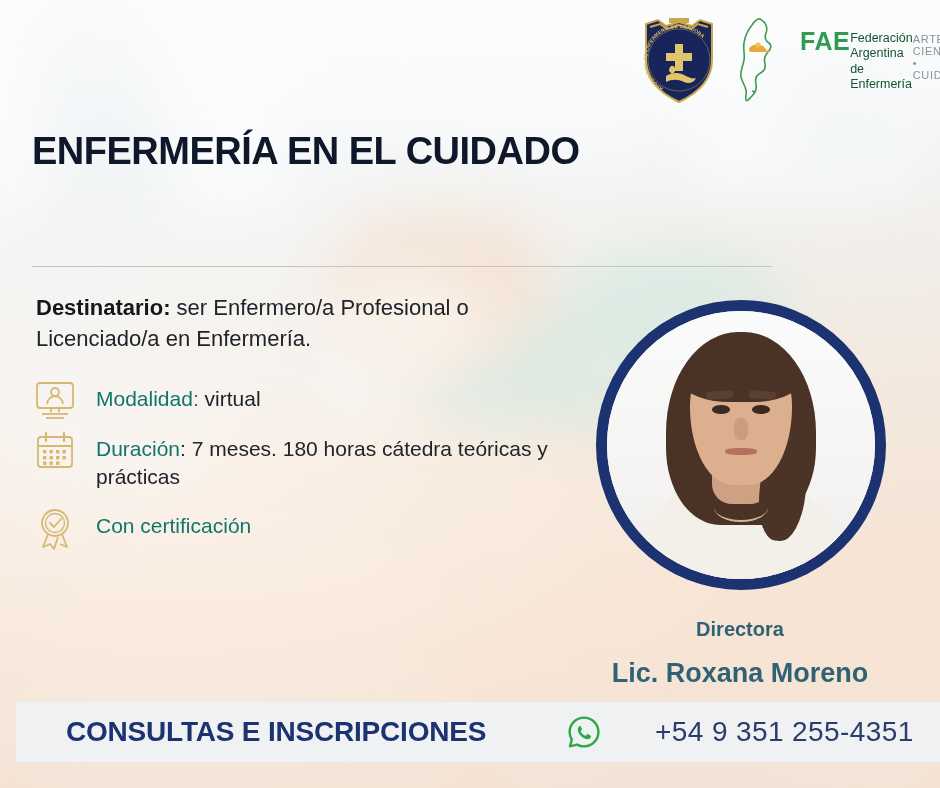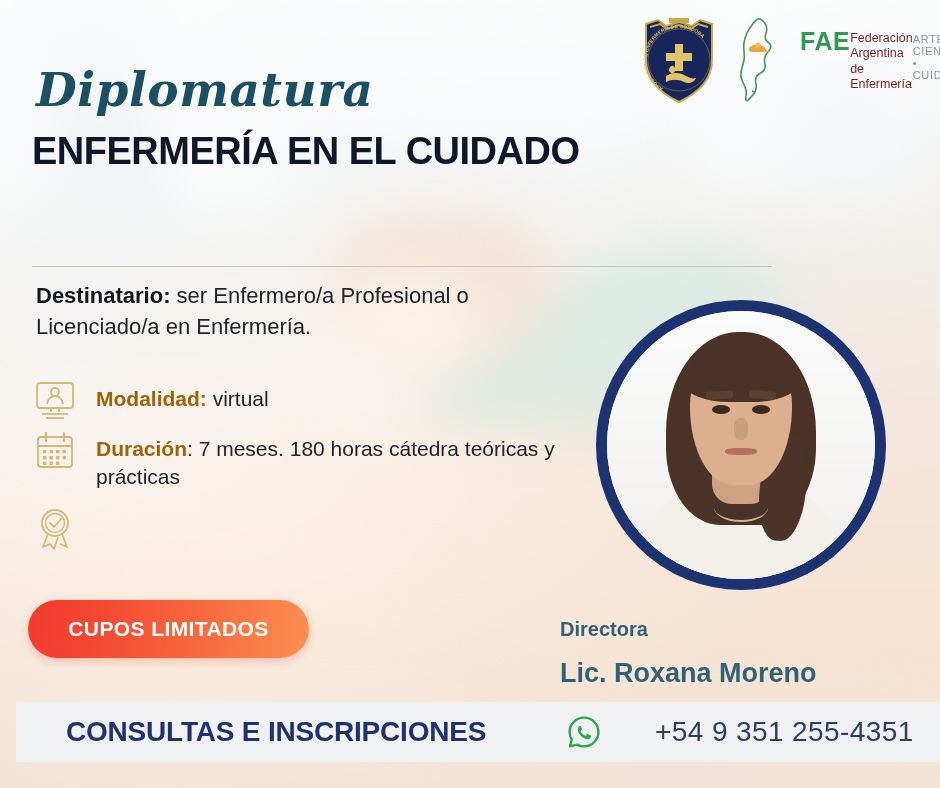--- a/index.html
+++ b/index.html
@@ -52,21 +52,21 @@
     position:absolute;inset:0;
     background:radial-gradient(120% 70% at 18% 58%, rgba(255,255,255,.50) 0%, rgba(255,255,255,0) 62%);
   }
 
   
   .logos{position:absolute;left:636px;top:14px;width:292px;height:92px;display:flex;align-items:center;gap:6px;}
   .shield-wrap{width:86px;height:92px;position:relative;flex:0 0 auto;}
   .map-wrap{width:60px;height:92px;position:relative;flex:0 0 auto;}
   .fae-text{display:flex;justify-content:flex-start;padding-left:6px;}
   .fae-main{font-size:25px;font-weight:bold;color:#2E9B4F;letter-spacing:.5px;line-height:1.05;}
-  .fae-sub{font-size:12.5px;color:#7f1d1d;line-height:1.24;margin-top:3px;}
+  .fae-sub{font-size:12.5px;color:#14532d;line-height:1.24;margin-top:3px;}
   .fae-tag{font-size:11px;color:#8c9299;letter-spacing:.7px;margin-top:5px;}
 
   
   .diplomatura{
     position:absolute;left:36px;top:62px;
     font-family:"DejaVu Serif", serif;
     font-style:italic;font-weight:bold;
     font-size:47px;color:#1B4F63;letter-spacing:.5px;
   }
   .headline{
@@ -78,32 +78,32 @@
   }
   .headline .l2{display:block;}
 
   .divider{
     position:absolute;left:32px;top:266px;width:740px;height:1px;
     background:#c9c4c0;
   }
 
   
   .destinatario{
-    position:absolute;left:36px;top:280px;width:540px;
+    position:absolute;left:36px;top:292px;width:540px;
     font-size:22px;line-height:1.42;color:#20242a;
   }
   .destinatario b{font-weight:bold;color:#14181d;}
 
   .feature{position:absolute;display:flex;align-items:flex-start;gap:18px;}
   .f-mod{left:32px;top:378px;}
   .f-dur{left:32px;top:428px;}
   .f-cert{left:32px;top:505px;}
   .f-ico{width:46px;height:46px;flex:0 0 auto;}
   .f-txt{font-size:21px;line-height:1.35;color:#20242a;padding-top:7px;max-width:470px;}
-  .f-txt b{font-weight:bold;color:#a16207;}
+  .f-txt b{font-weight:normal;color:#0f766e;}
 
   
   .cta{
     position:absolute;left:28px;top:600px;width:281px;height:58px;
     border-radius:30px;
     background:linear-gradient(95deg,#F23B2F 0%,#F4462F 22%,#F76A3E 62%,#FB8F51 100%);
     display:flex;align-items:center;justify-content:center;
     color:#ffffff;font-weight:bold;font-size:21px;letter-spacing:.4px;
     box-shadow:0 3px 9px rgba(224,80,50,.28);
   }
@@ -127,21 +127,21 @@
   .ph-fringe{left:29%;top:12%;width:42%;height:22%;background:#4a3226;border-radius:50% 50% 40% 40%/70% 70% 30% 30%;}
   .ph-brow-l{left:37%;top:30%;width:10%;height:3%;background:#5a4031;border-radius:3px;transform:rotate(-4deg);}
   .ph-brow-r{left:53%;top:30%;width:10%;height:3%;background:#5a4031;border-radius:3px;transform:rotate(4deg);}
   .ph-eye-l{left:39%;top:35%;width:7%;height:3.4%;background:#3b2a20;border-radius:50%;}
   .ph-eye-r{left:54%;top:35%;width:7%;height:3.4%;background:#3b2a20;border-radius:50%;}
   .ph-nose{left:47.5%;top:40%;width:5%;height:8%;background:#cb9d7e;border-radius:40%;}
   .ph-mouth{left:44%;top:51%;width:12%;height:2.6%;background:#b5705f;border-radius:40%;}
   .ph-neckl{left:40%;top:68%;width:20%;height:10%;border-bottom:2px solid #cbb79a;border-radius:0 0 50% 50%;}
 
   .dir-cap{
-    position:absolute;left:560px;top:616px;width:360px;
+    position:absolute;left:560px;top:616px;width:360px;text-align:center;
     color:#2F6275;
   }
   .dir-role{font-size:20px;font-weight:bold;line-height:1.3;}
   .dir-name{font-size:27px;font-weight:bold;line-height:1.35;margin-top:13px;}
 
   
   .botbar{
     position:absolute;left:16px;top:702px;width:940px;height:60px;
     background:#F0F1F3;
     display:flex;align-items:center;
@@ -228,21 +228,20 @@
     <div class="fae-text">
       <div class="fae-main">FAE</div>
       <div class="fae-sub">
         <div>Federación Argentina</div>
         <div>de Enfermería</div>
       </div>
       <div class="fae-tag">ARTE • CIENCIA • CUIDADO</div>
     </div>
   </div>
 
-  <div class="diplomatura">Diplomatura</div>
 
   <div class="headline">
     <span class="l1">ENFERMERÍA EN EL CUIDADO</span>
   </div>
 
   <div class="divider"></div>
 
   <div class="destinatario">
     <b>Destinatario:</b><span> ser Enfermero/a Profesional o Licenciado/a  en Enfermería.</span>
   </div>
@@ -292,25 +291,25 @@
   <div class="feature f-cert">
     <span class="f-ico">
       <svg viewBox="0 0 46 46" width="46" height="46">
         <circle cx="23" cy="18" r="13" fill="none" stroke="#D5B972" stroke-width="1.8"></circle>
         <circle cx="23" cy="18" r="9.5" fill="none" stroke="#D5B972" stroke-width="1.4"></circle>
         <path d="M18 18 l4 4 l7 -8" fill="none" stroke="#D5B972" stroke-width="1.8" stroke-linecap="round" stroke-linejoin="round"></path>
         <path d="M16 29 l-5 13 l7 -3 l4 5 l4 -12" fill="none" stroke="#D5B972" stroke-width="1.8" stroke-linejoin="round"></path>
         <path d="M30 29 l5 13 l-7 -3" fill="none" stroke="#D5B972" stroke-width="1.8" stroke-linejoin="round"></path>
       </svg>
     </span>
-  </div>
-
-  <div class="cta">
-    <span>CUPOS LIMITADOS</span>
-  </div>
+    <span class="f-txt">
+      <b>Con certificación</b>
+    </span>
+  </div>
+
 
   <div class="portrait">
     <div class="ph ph-bg"></div>
     <div class="ph ph-shirt"></div>
     <div class="ph ph-hair-back"></div>
     <div class="ph ph-neck"></div>
     <div class="ph ph-hairtail"></div>
     <div class="ph ph-face"></div>
     <div class="ph ph-fringe"></div>
     <div class="ph ph-brow-l"></div>

